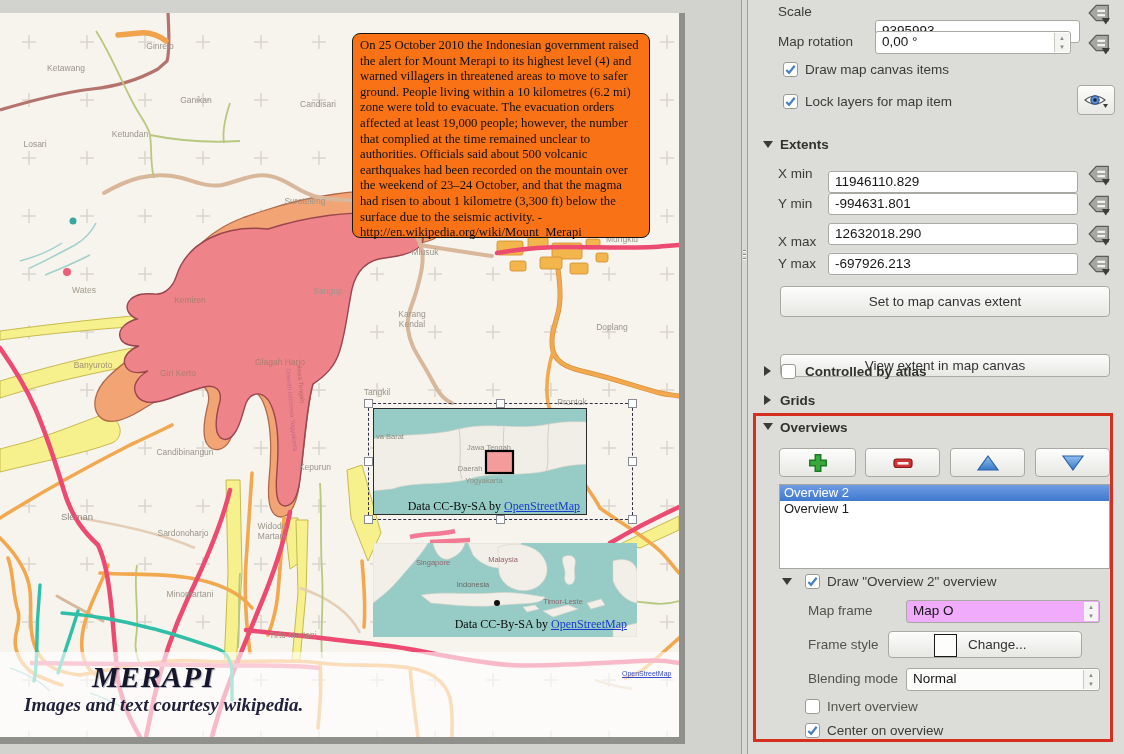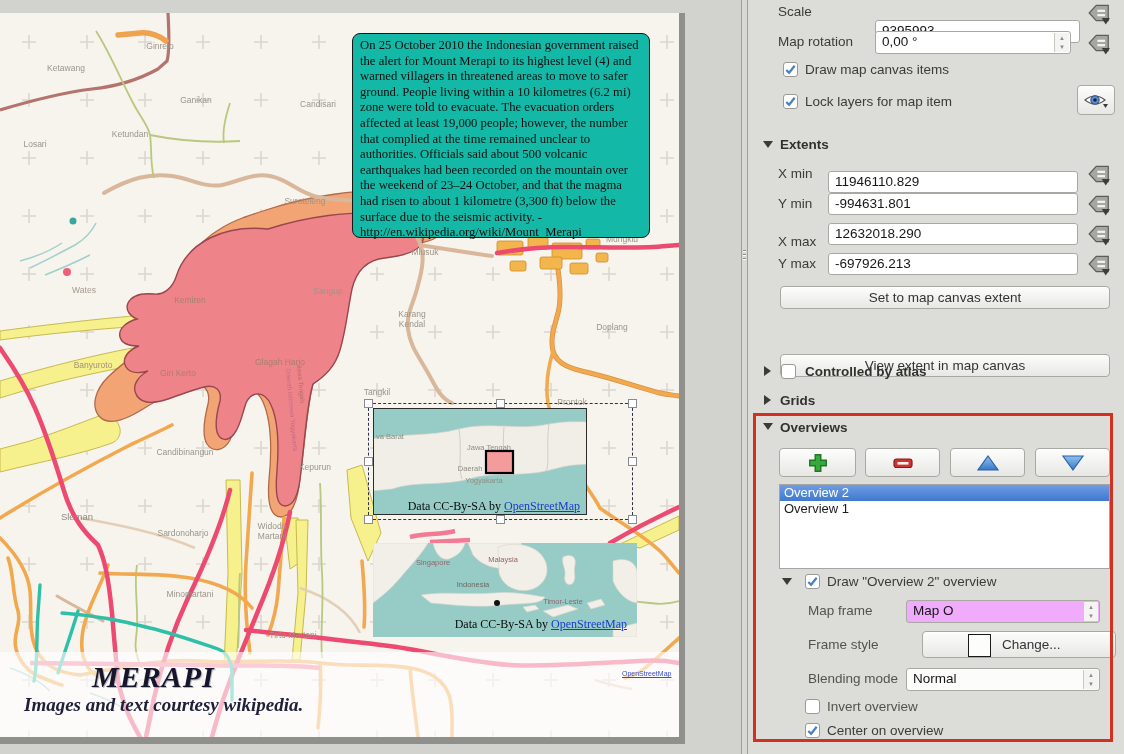--- a/index.html
+++ b/index.html
@@ -8,21 +8,21 @@
   .abs { position:absolute; }
   
   #canvas-area { position:absolute; left:0; top:0; width:748px; height:754px; background:#d2d2cf; }
   #page { position:absolute; left:0; top:13px; width:679px; height:724px; background:#f7f4ee; overflow:hidden; }
   #page-shadow-r { position:absolute; left:679px; top:13px; width:6px; height:731px; background:#8f8f8b; }
   #page-shadow-b { position:absolute; left:0; top:737px; width:685px; height:7px; background:#8f8f8b; }
   #splitter { position:absolute; left:741px; top:0; width:7px; height:754px; background:#d8d8d5;
               border-left:1px solid #9e9e9a; border-right:1px solid #9e9e9a; }
   #splitter .grip { position:absolute; left:1px; top:250px; width:3px; height:1px; border-top:1px solid #8a8a86; border-bottom:1px solid #fff; }
   
-  #wiki-box { position:absolute; left:352px; top:20px; width:298px; height:205px; background:#14b8a6;
+  #wiki-box { position:absolute; left:352px; top:20px; width:298px; height:205px; background:#f97316;
               border:1.6px solid #161616; border-radius:8px; padding:4px 7px;
               font-family:"Liberation Serif", serif; font-size:12.7px; line-height:1.23; color:#101010; }
   
   #band { position:absolute; left:0; top:639px; width:679px; height:85px; background:rgba(255,255,255,0.62); }
   #map-title { position:absolute; left:92px; top:647px; width:300px;
                font-family:"Liberation Serif", serif; font-style:italic; font-weight:bold;
                font-size:30px; letter-spacing:1px; color:#15152b; text-shadow:1px 1px 0 rgba(130,130,150,.55); }
   #map-subtitle { position:absolute; left:24px; top:681px; width:360px;
                font-family:"Liberation Serif", serif; font-style:italic; font-weight:bold;
                font-size:19px; color:#20203a; }
@@ -382,21 +382,21 @@
   <svg class="abs" style="left:339px; top:222px;" width="24" height="24" viewBox="0 0 22 22">
       <use href="#ovr-icon"></use>
     </svg>
 
   <div class="plabel" style="left:30px; top:256px;">Y max</div>
   <div class="field" style="left:80px; top:253px; width:250px; height:22px;">-697926.213</div>
   <svg class="abs" style="left:339px; top:252px;" width="24" height="24" viewBox="0 0 22 22">
       <use href="#ovr-icon"></use>
     </svg>
 
-  <div class="btn" style="left:32px; top:286px; width:330px; height:23px;">Set to map canvas extent</div>
+  <div class="btn" style="left:32px; top:286px; width:330px; height:31px;">Set to map canvas extent</div>
   <div class="btn" style="left:32px; top:318px; width:330px; height:23px;margin-top:36px;">View extent in map canvas</div>
 
   <div class="abs tri-r" style="left:16px; top:366px;"></div>
   <div class="cb" style="left:33px; top:364px;"></div>
   <div class="plabel section-h" style="left:57px; top:364px;">Controlled by atlas</div>
 
   <div class="abs tri-r" style="left:16px; top:395px;"></div>
   <div class="plabel section-h" style="left:32px; top:393px;">Grids</div>
 
   <div class="abs tri-d" style="left:15px; top:423px;"></div>
@@ -440,21 +440,21 @@
   <div class="plabel sub" style="left:60px; top:603px;">Map frame</div>
   <div class="field" style="left:158px; top:600px; width:194px; height:23px; background:#f0abfc;">
     <span>Map O</span>
     <span class="spin">
         <span>▲</span>
         <span>▼</span>
       </span>
   </div>
 
   <div class="plabel sub" style="left:60px; top:637px;">Frame style</div>
-  <div class="btn" style="left:174px; top:631px; width:194px; height:27px; justify-content:flex-start; padding-left:45px;">
+  <div class="btn" style="left:140px; top:631px; width:194px; height:27px; justify-content:flex-start; padding-left:45px;">
     <span class="abs" style="left:45px; top:2px; width:23px; height:23px; background:#fdfdfc; border:1.6px solid #1a1a1a;"></span>
     <span style="margin-left:34px;">Change...</span>
   </div>
 
   <div class="plabel sub" style="left:60px; top:671px;">Blending mode</div>
   <div class="field" style="left:158px; top:668px; width:194px; height:23px; background:#fcfcfb;">
     <span>Normal</span>
     <span class="spin">
         <span>▲</span>
         <span>▼</span>

